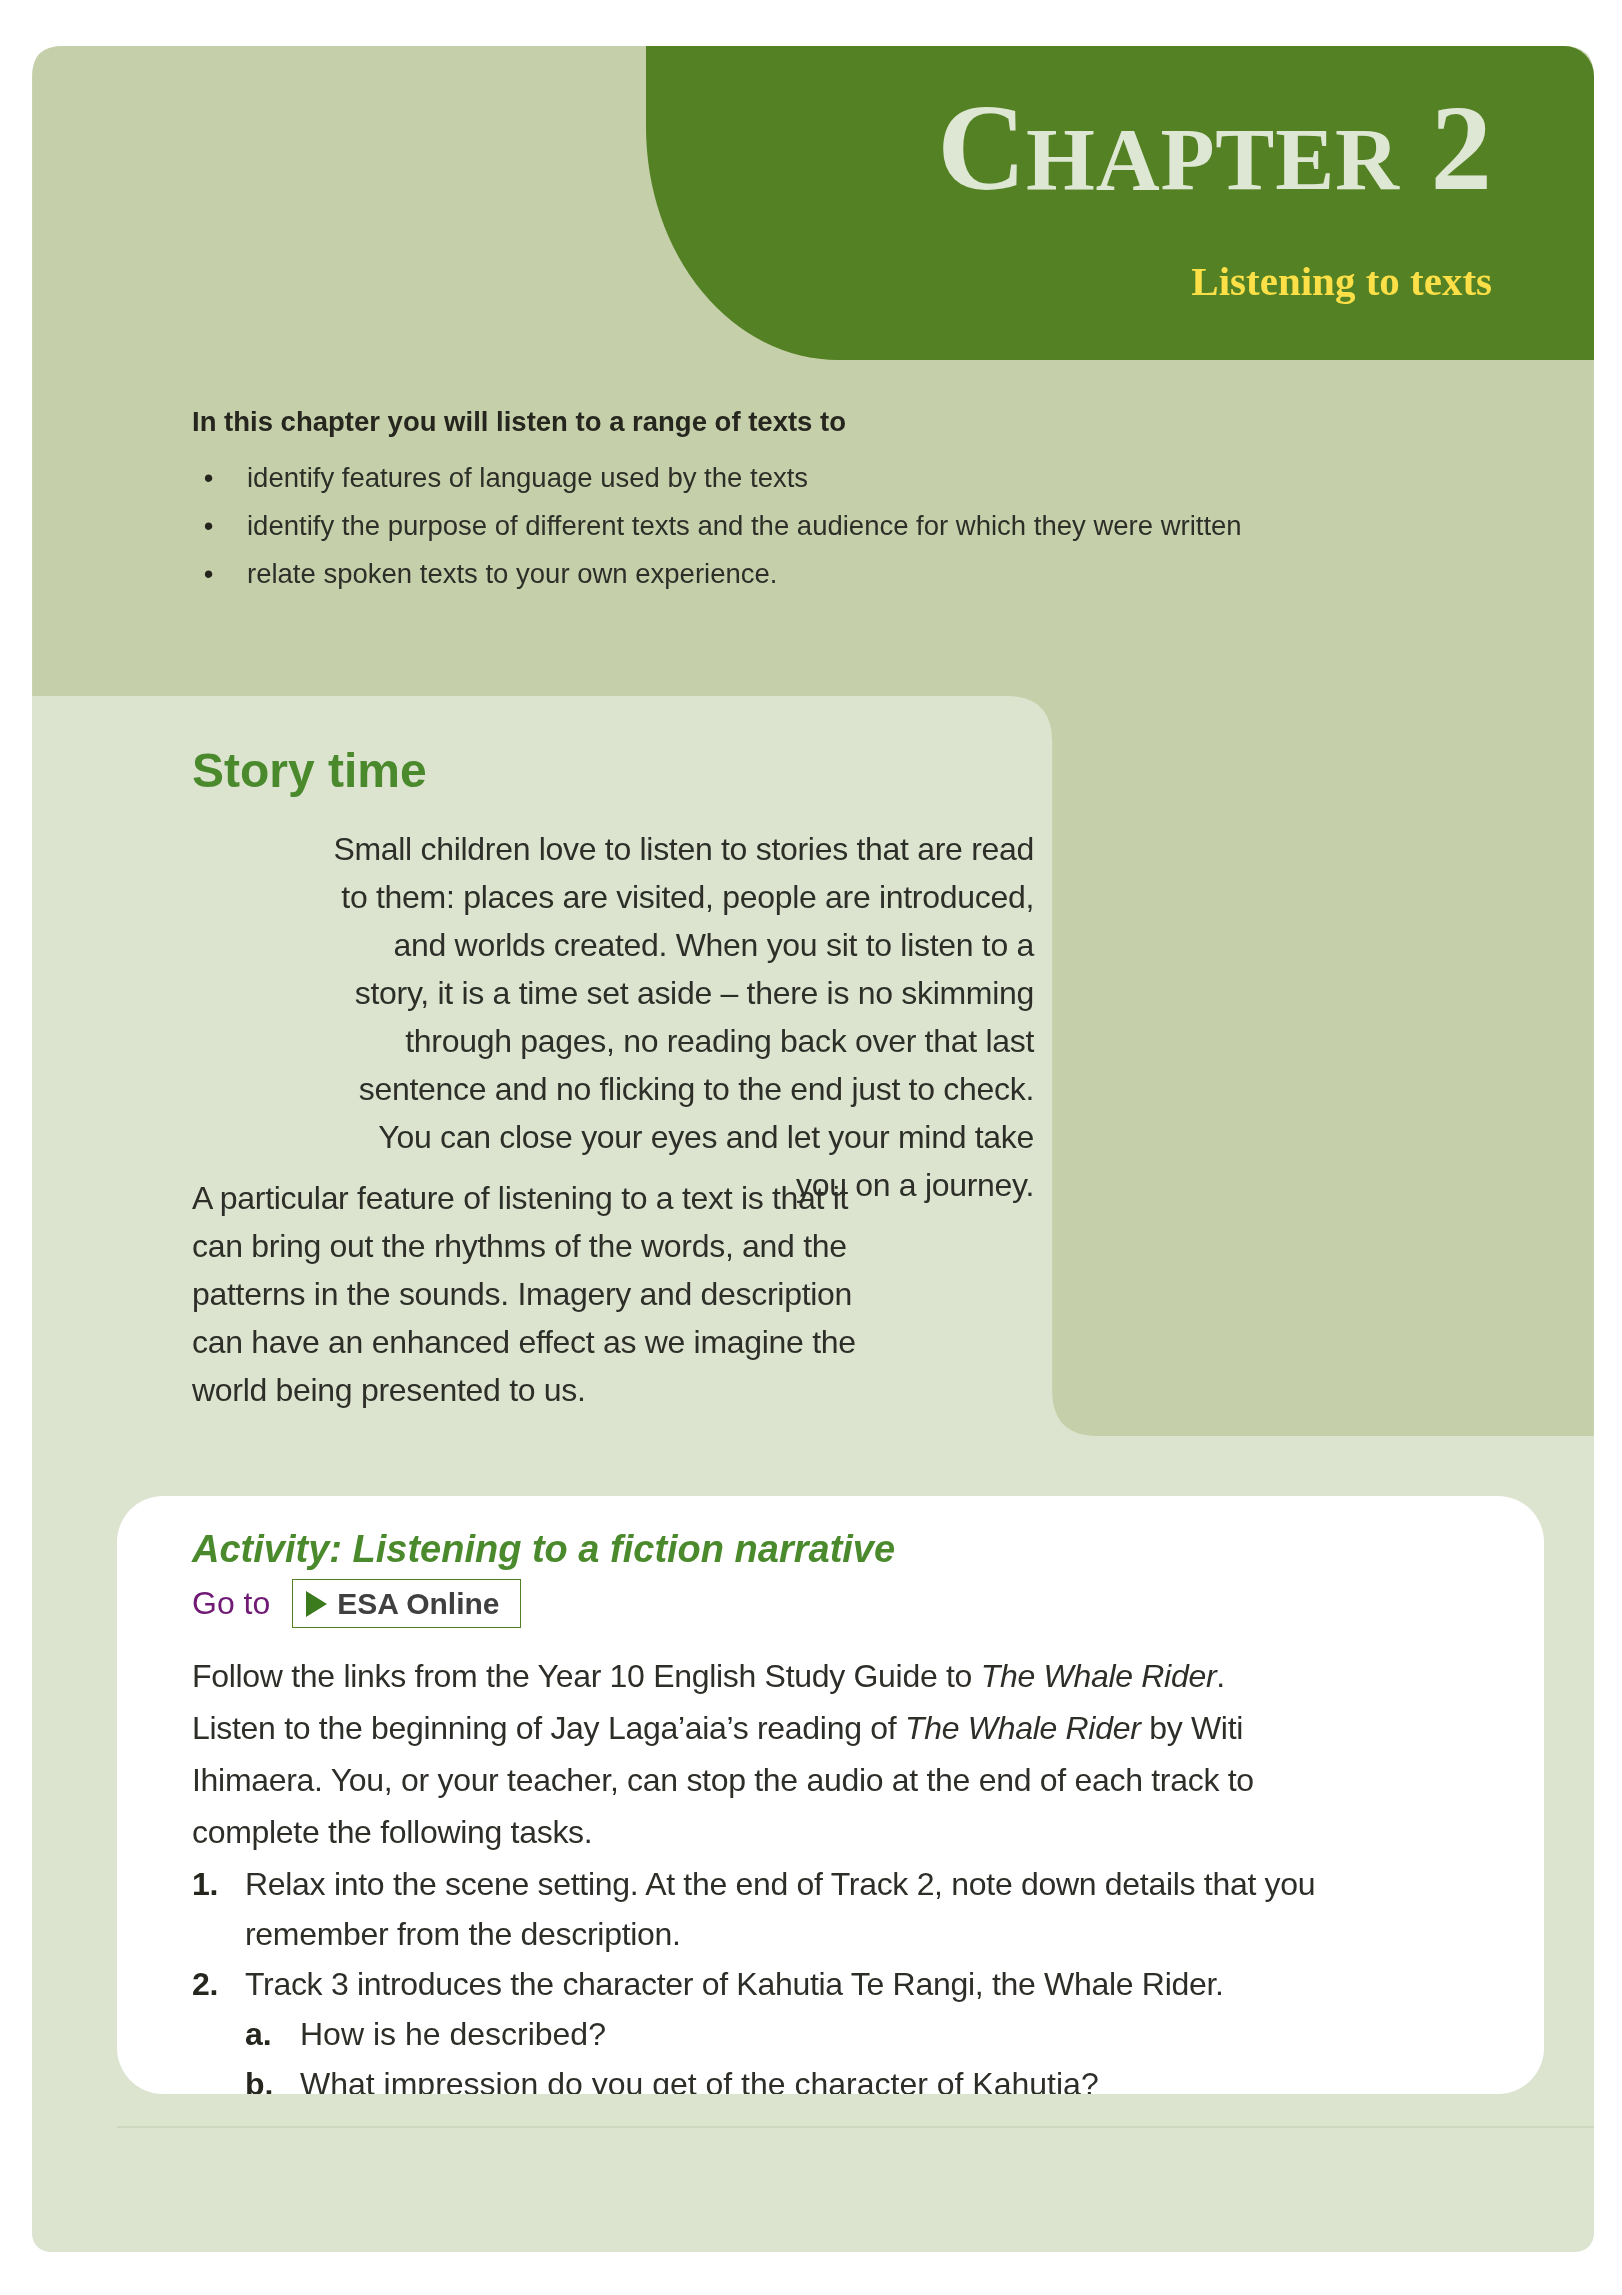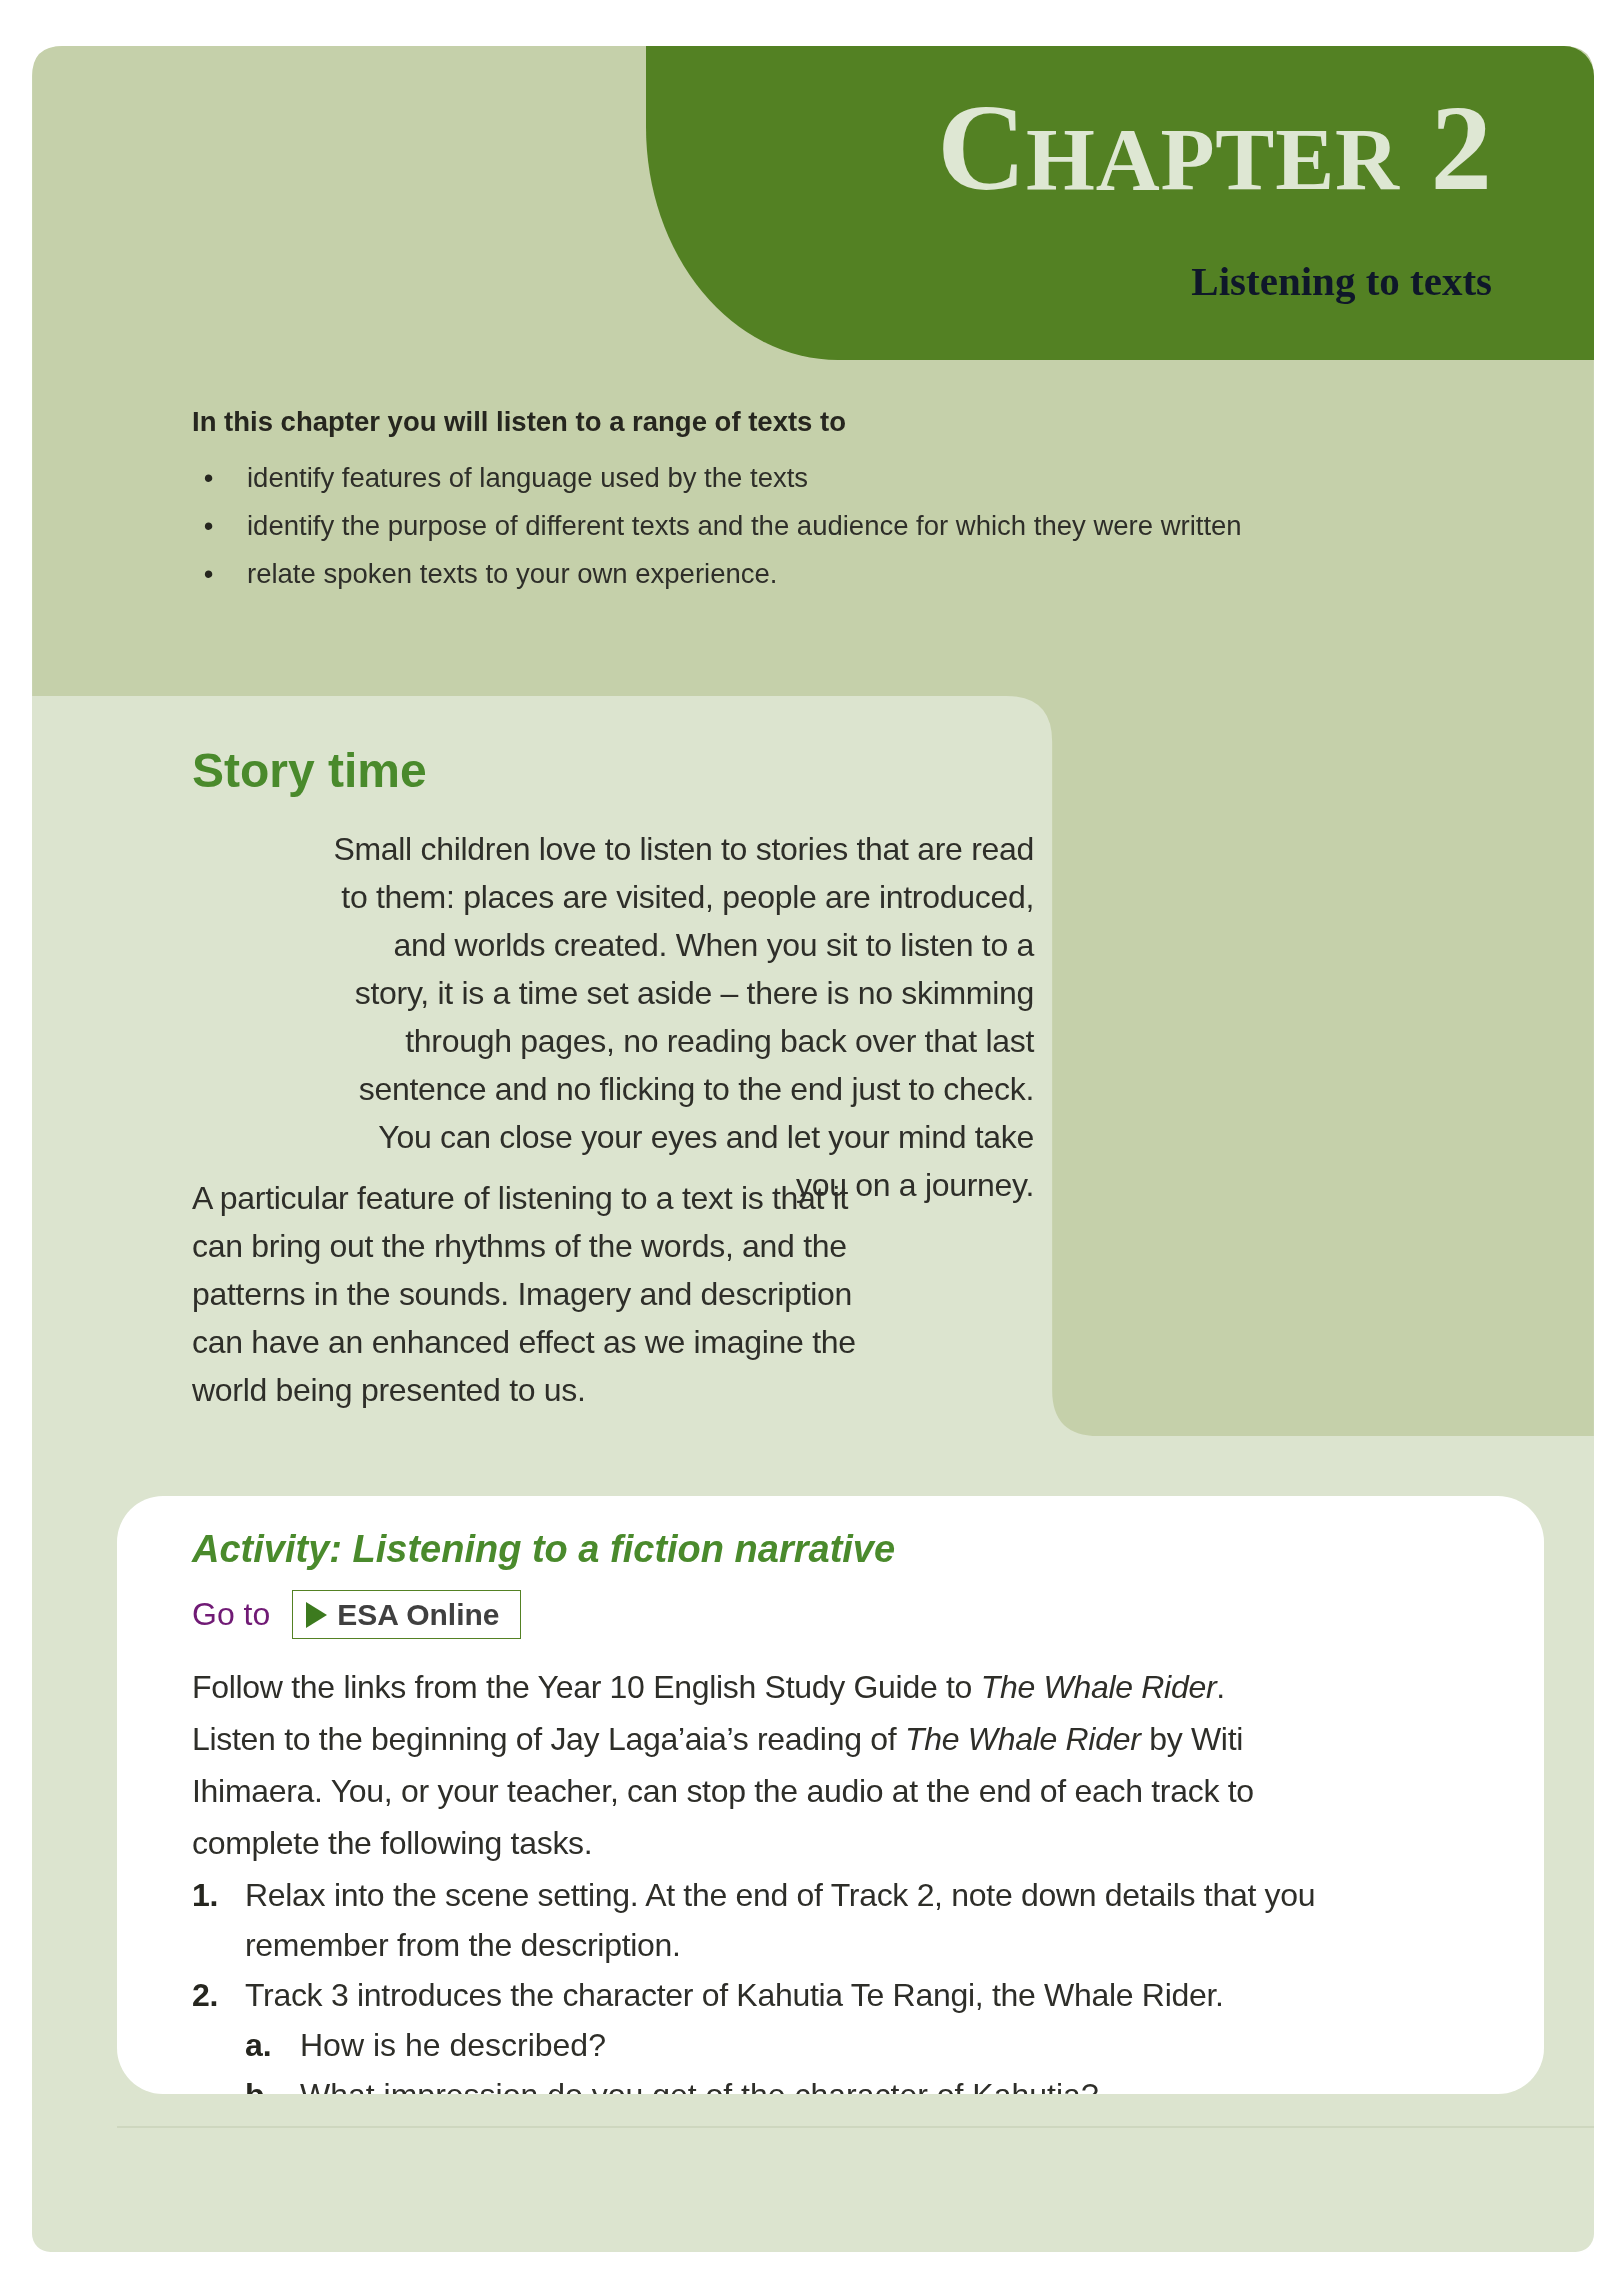--- a/index.html
+++ b/index.html
@@ -27,21 +27,21 @@
   }
   .chapter-title {
     font-family:"Liberation Serif", serif; font-weight:bold;
     color:#dee7d3; font-size:123px; line-height:1.0; letter-spacing:0px;
     white-space:nowrap;
   }
   .chapter-title .small { font-size:0.72em; letter-spacing:0.8px; }
   .chapter-subtitle {
     margin-top:48px;
     font-family:"Liberation Serif", serif; font-weight:bold;
-    color:#0f172a; font-size:41px; line-height:1.2;
+    color:#fde047; font-size:41px; line-height:1.2;
   }
   
   .intro { position:absolute; left:192px; top:403px; width:1367px; }
   .intro-lead { font-weight:bold; font-size:27.5px; line-height:38px; color:#26261f; margin-bottom:13.3px; }
   .bullets { list-style:none; }
   .bullets li {
     position:relative; padding-left:55px;
     font-size:27.5px; line-height:48px; color:#2e2e29;
   }
   .bullets li::before {
@@ -58,21 +58,21 @@
   .story-para.p1 { top:825px;text-align:right; }
   .story-para.p2 { top:1174px; }
   
   .activity-card {
     position:absolute; left:117px; top:1496px; width:1427px; height:598px;
     background:#ffffff; border-radius:46px;
     padding:32px 50px 16.7px 75px; overflow:hidden;
   }
   .activity-heading {
     font-size:38px; font-weight:bold; font-style:italic;
-    color:#4a8a2c; line-height:1.15; margin-bottom:17px;
+    color:#4a8a2c; line-height:1.15; margin-bottom:6px;
   }
   .goto-row { display:flex; align-items:center; gap:21.7px; margin-bottom:20px; height:52px; }
   .goto-label { font-size:32px; color:#701a75; }
   .esa-btn {
     display:inline-flex; align-items:center; gap:10px;
     border:1.7px solid #538123; background:#ffffff;
     padding:6.7px 20px 6.7px 13.3px; cursor:pointer;
   }
   .play-icon {
     width:0; height:0; display:inline-block;

